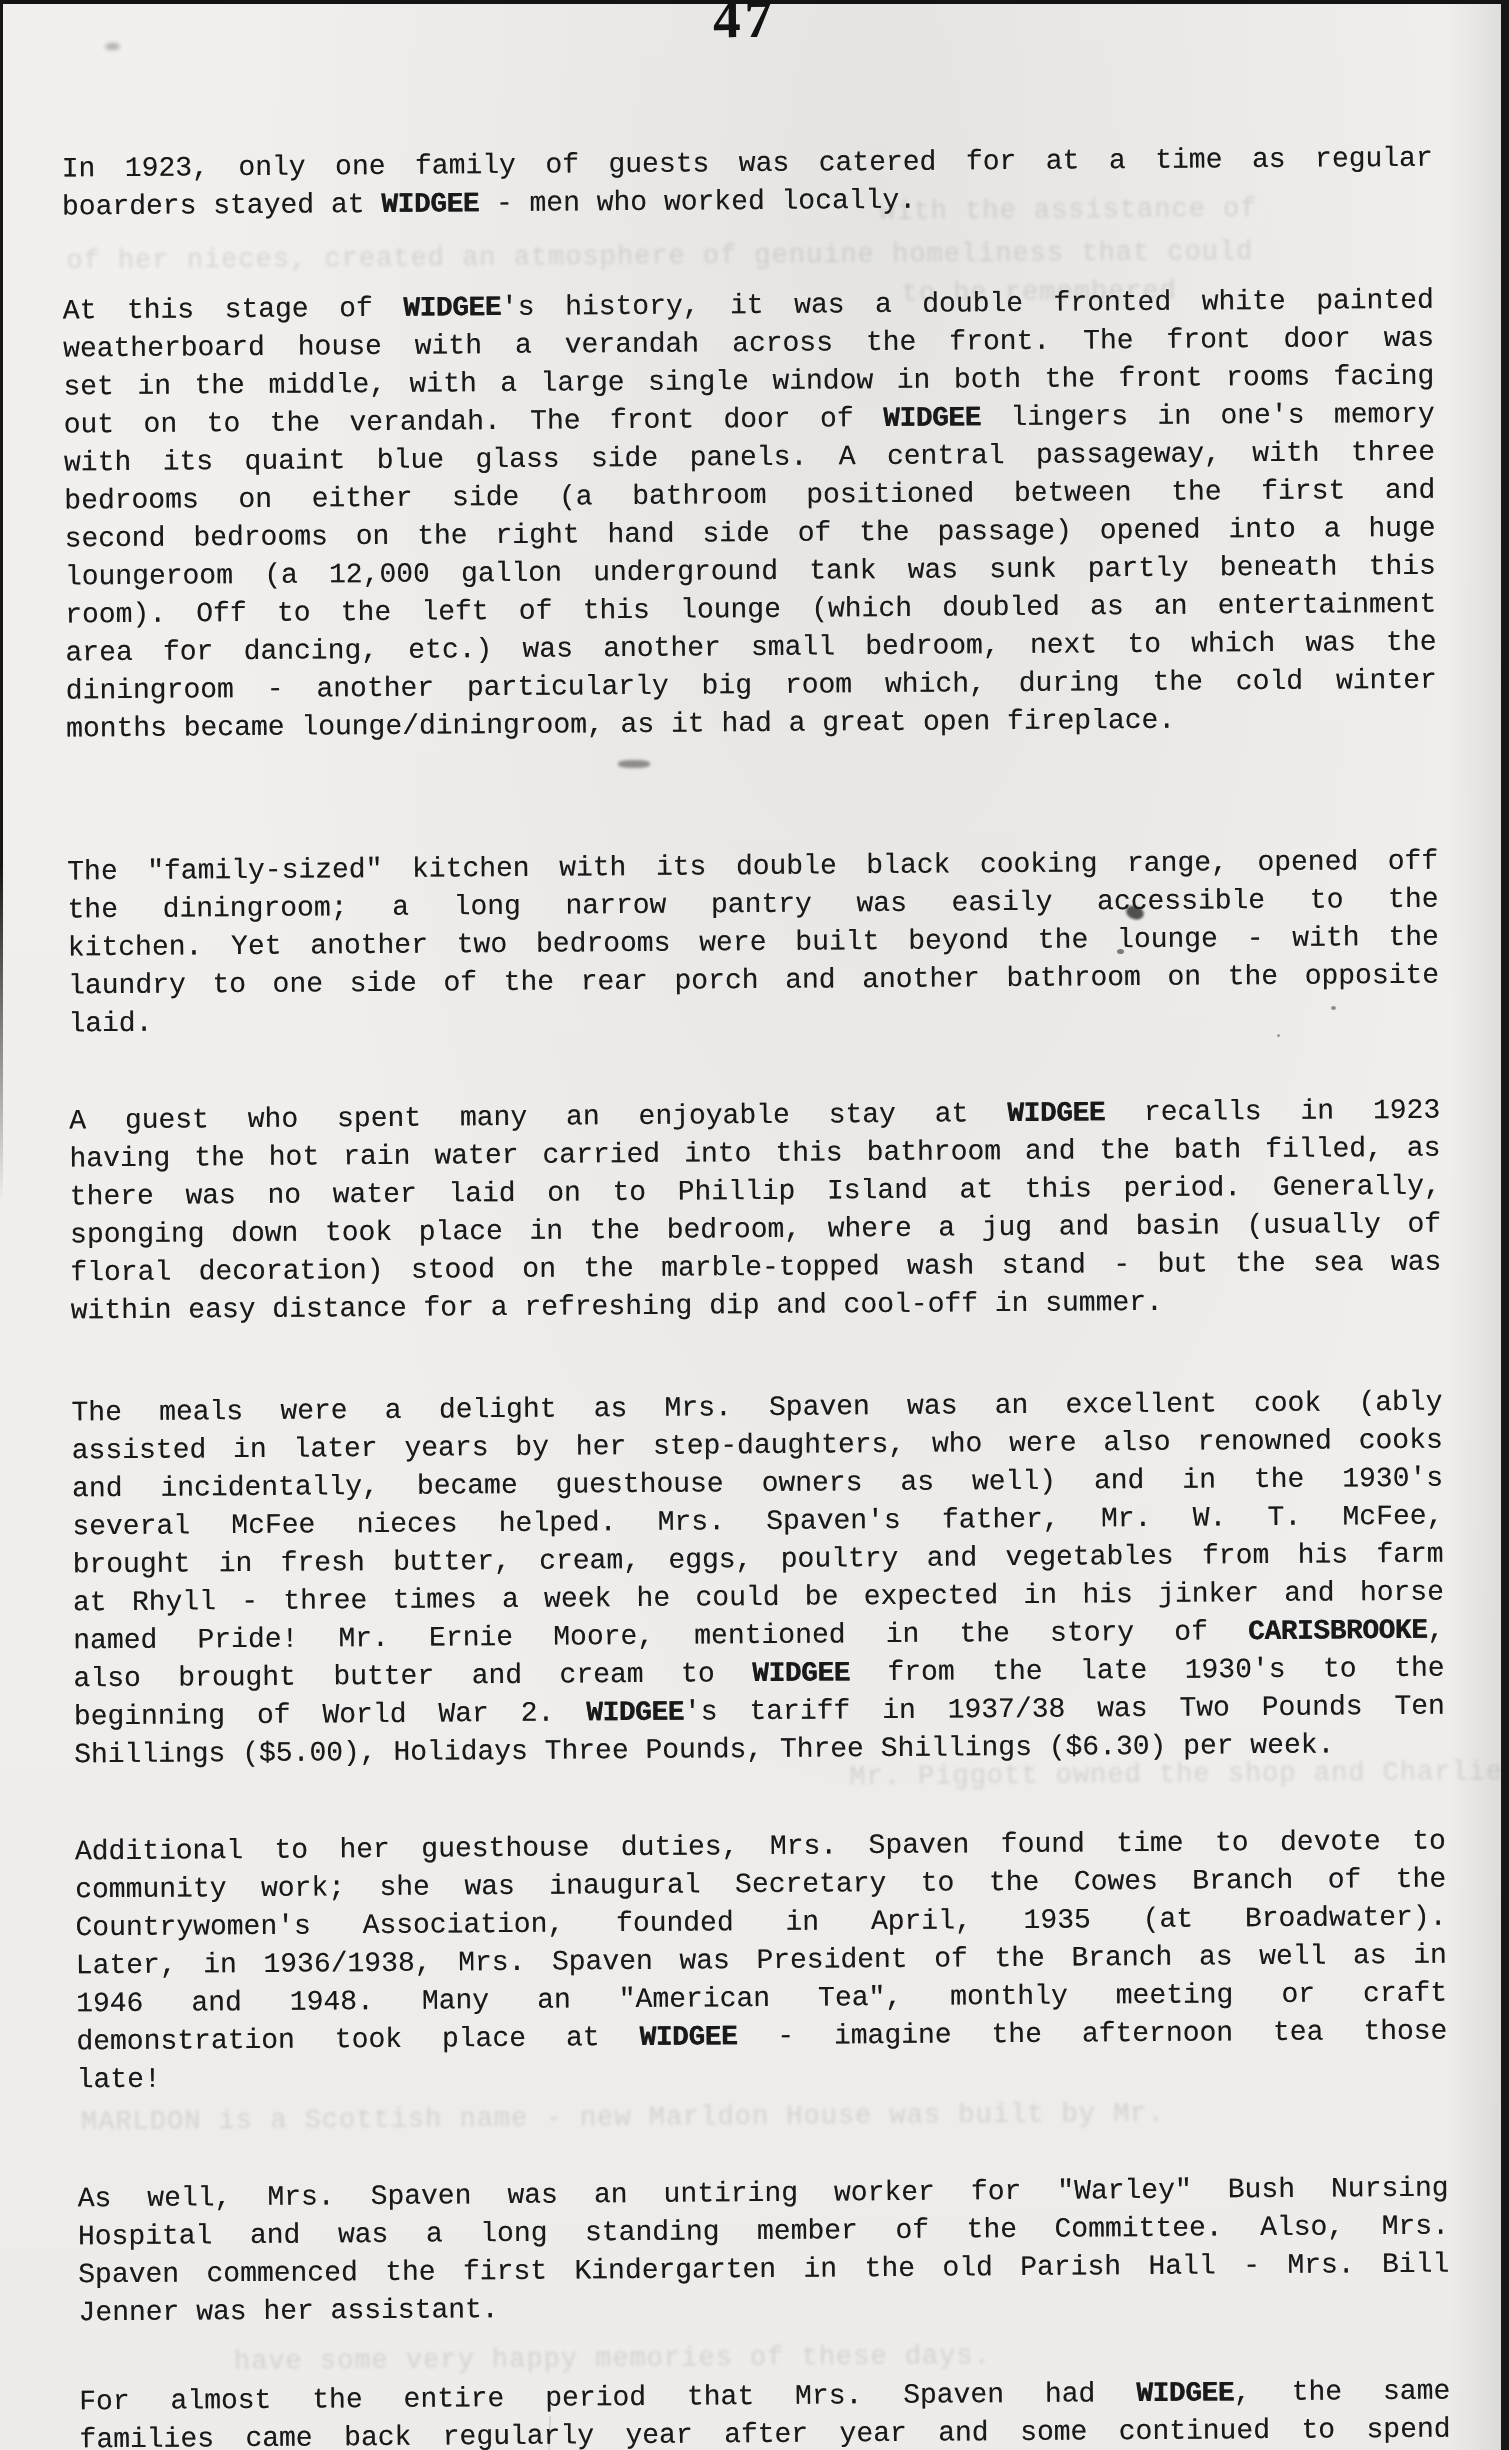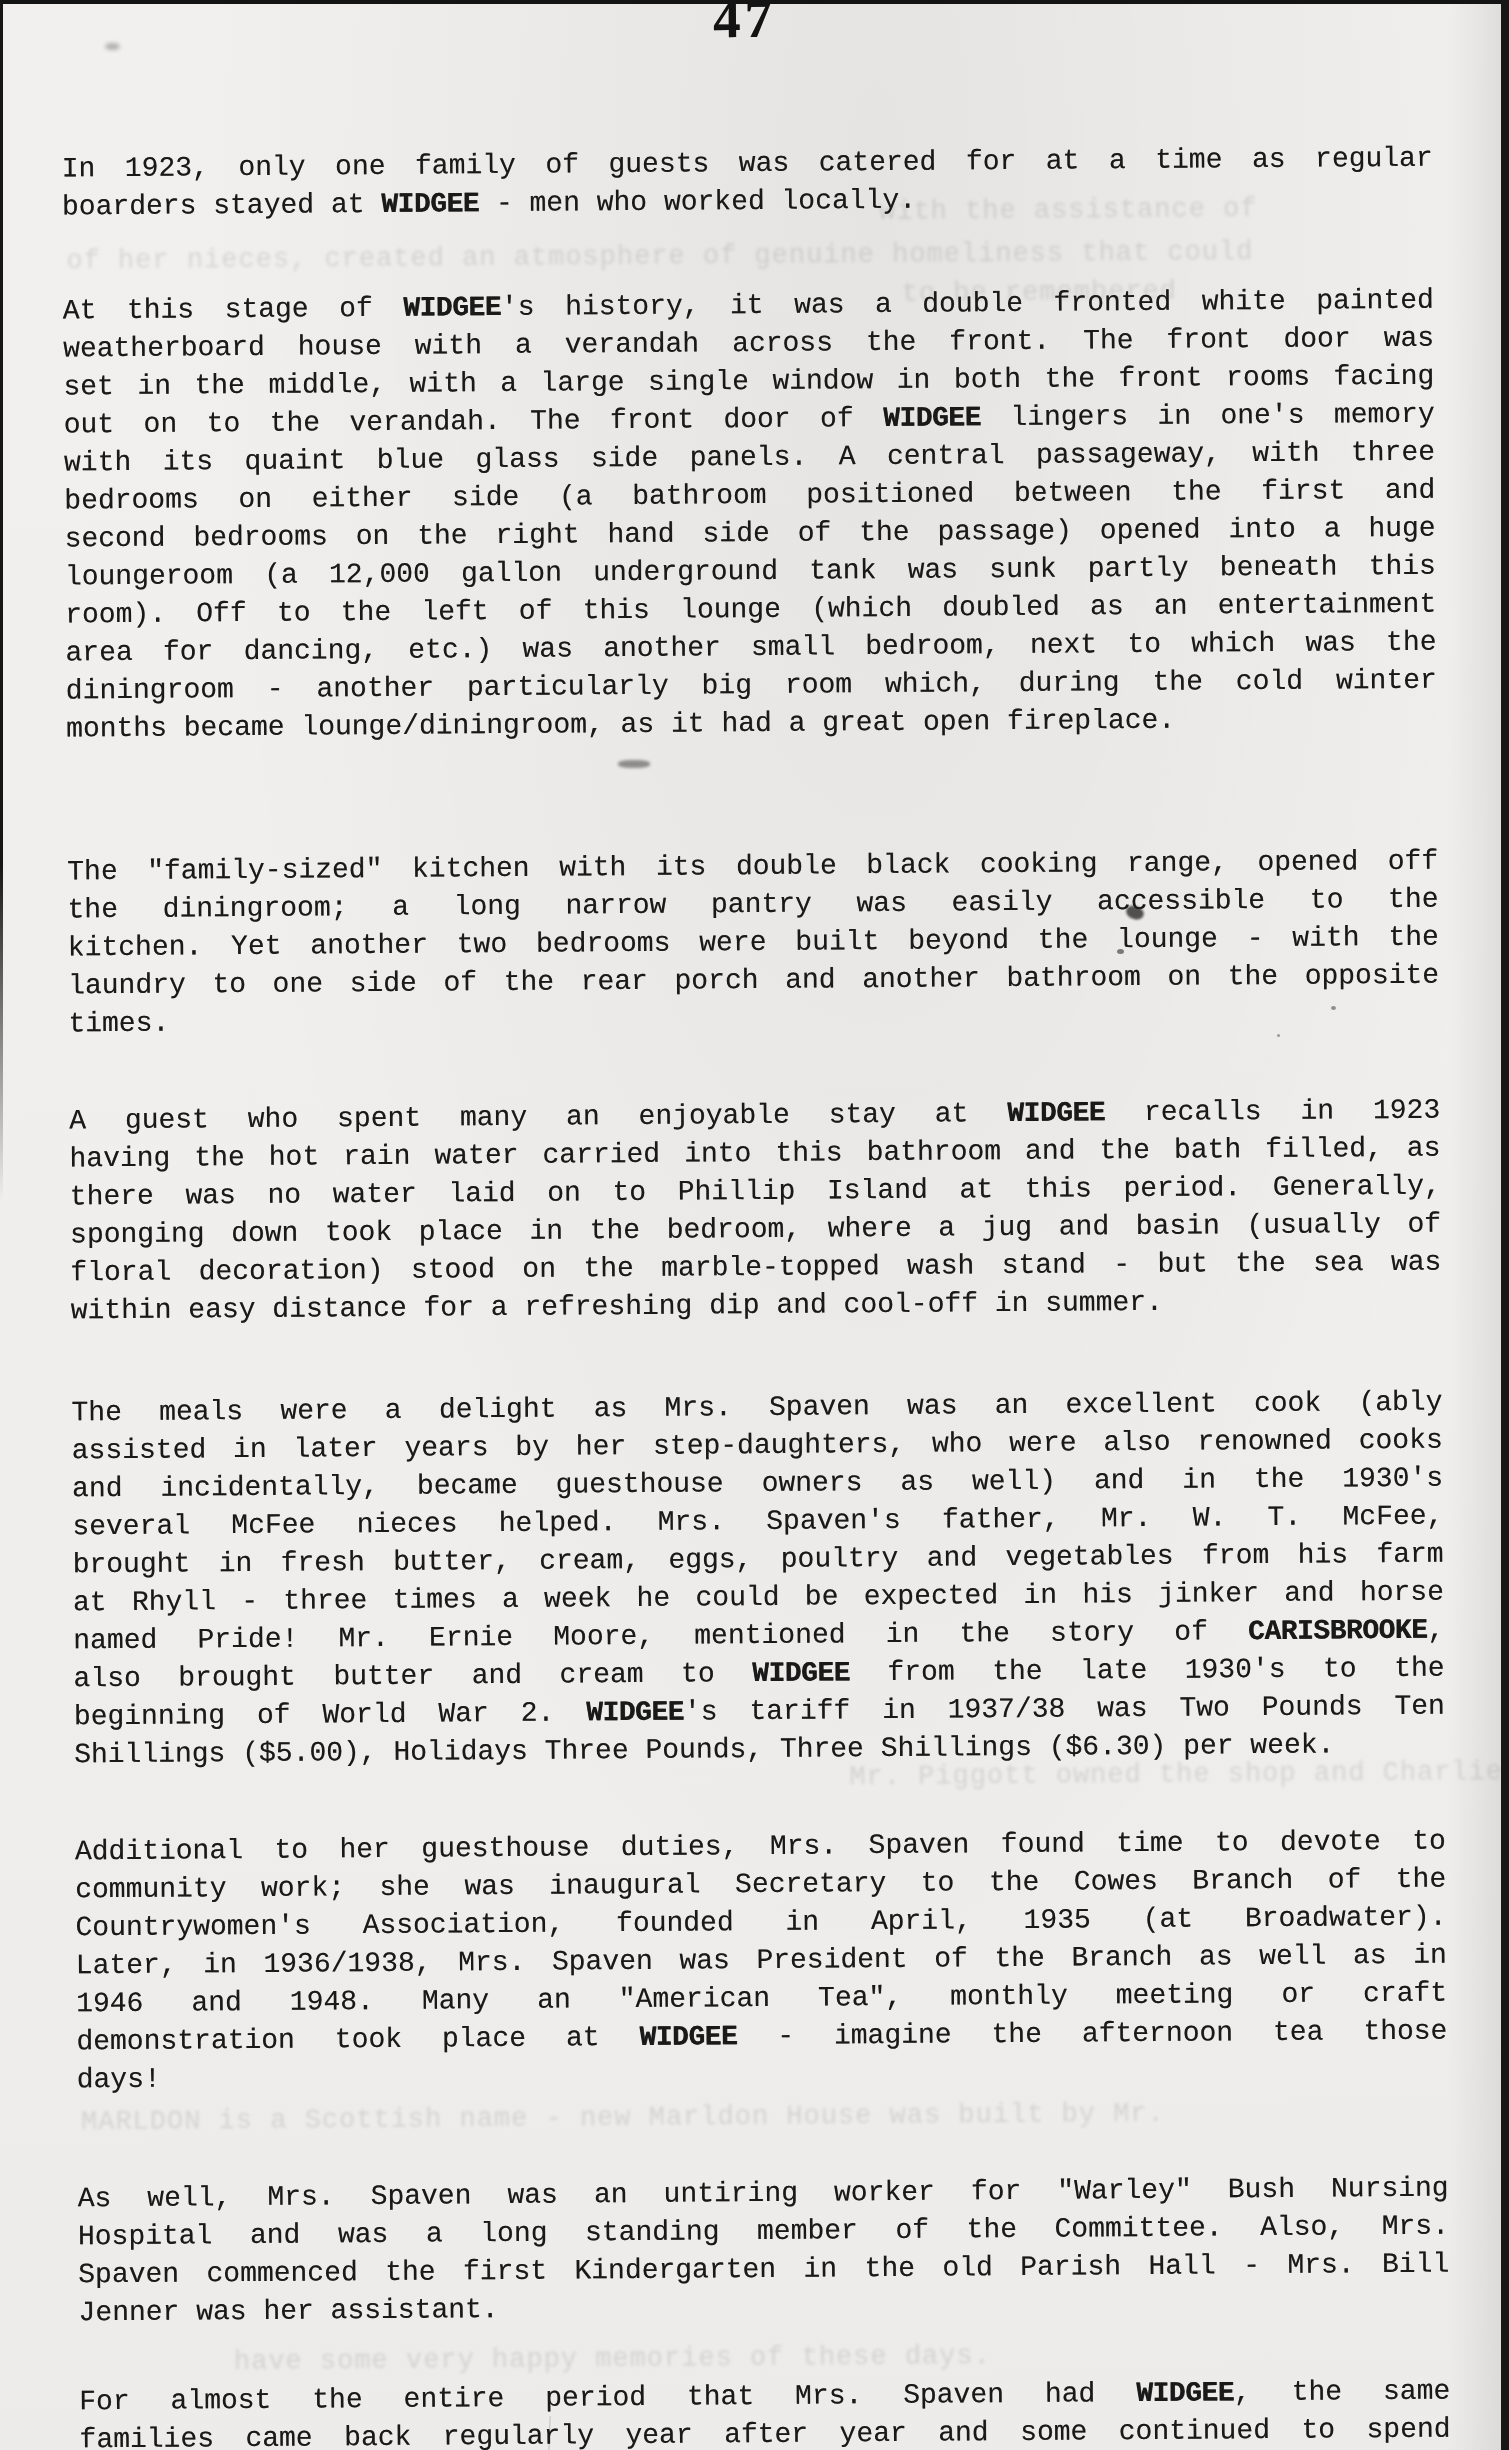--- a/index.html
+++ b/index.html
@@ -60,21 +60,21 @@
             <div class="line"><span>room). Off to the left of this lounge (which doubled as an entertainment</span></div>
             <div class="line"><span>area for dancing, etc.) was another small bedroom, next to which was the</span></div>
             <div class="line"><span>diningroom - another particularly big room which, during the cold winter</span></div>
             <div class="line last"><span>months became lounge/diningroom, as it had a great open fireplace.</span></div>
           </div>
           <div class="para" style="margin-bottom: 59px;">
             <div class="line"><span>The "family-sized" kitchen with its double black cooking range, opened off</span></div>
             <div class="line"><span>the diningroom; a long narrow pantry was easily accessible to the</span></div>
             <div class="line"><span>kitchen. Yet another two bedrooms were built beyond the lounge - with the</span></div>
             <div class="line"><span>laundry to one side of the rear porch and another bathroom on the opposite</span></div>
-            <div class="line last"><span>times.</span></div>
+            <div class="line last"><span>laid.</span></div>
           </div>
           <div class="para" style="margin-bottom: 64px;">
             <div class="line"><span>A guest who spent many an enjoyable stay at </span><span class="b">WIDGEE</span><span> recalls in 1923</span></div>
             <div class="line"><span>having the hot rain water carried into this bathroom and the bath filled, as</span></div>
             <div class="line"><span>there was no water laid on to Phillip Island at this period. Generally,</span></div>
             <div class="line"><span>sponging down took place in the bedroom, where a jug and basin (usually of</span></div>
             <div class="line"><span>floral decoration) stood on the marble-topped wash stand - but the sea was</span></div>
             <div class="line last"><span>within easy distance for a refreshing dip and cool-off in summer.</span></div>
           </div>
           <div class="para" style="margin-bottom: 59px;">
@@ -89,21 +89,21 @@
             <div class="line"><span>beginning of World War 2. </span><span class="b">WIDGEE</span><span>'s tariff in 1937/38 was Two Pounds Ten</span></div>
             <div class="line last"><span>Shillings ($5.00), Holidays Three Pounds, Three Shillings ($6.30) per week.</span></div>
           </div>
           <div class="para" style="margin-bottom: 81px;">
             <div class="line"><span>Additional to her guesthouse duties, Mrs. Spaven found time to devote to</span></div>
             <div class="line"><span>community work; she was inaugural Secretary to the Cowes Branch of the</span></div>
             <div class="line"><span>Countrywomen's Association, founded in April, 1935 (at Broadwater).</span></div>
             <div class="line"><span>Later, in 1936/1938, Mrs. Spaven was President of the Branch as well as in</span></div>
             <div class="line"><span>1946 and 1948. Many an "American Tea", monthly meeting or craft</span></div>
             <div class="line"><span>demonstration took place at </span><span class="b">WIDGEE</span><span> - imagine the afternoon tea those</span></div>
-            <div class="line last"><span>days!</span></div>
+            <div class="line last"><span>late!</span></div>
           </div>
           <div class="para" style="margin-bottom: 51px;">
             <div class="line"><span>As well, Mrs. Spaven was an untiring worker for "Warley" Bush Nursing</span></div>
             <div class="line"><span>Hospital and was a long standing member of the Committee. Also, Mrs.</span></div>
             <div class="line"><span>Spaven commenced the first Kindergarten in the old Parish Hall - Mrs. Bill</span></div>
             <div class="line last"><span>Jenner was her assistant.</span></div>
           </div>
           <div class="para" style="margin-bottom: 0px;">
             <div class="line"><span>For almost the entire period that Mrs. Spaven had </span><span class="b">WIDGEE</span><span>, the same</span></div>
             <div class="line"><span>families came back regularly year after year and some continued to spend</span></div>

